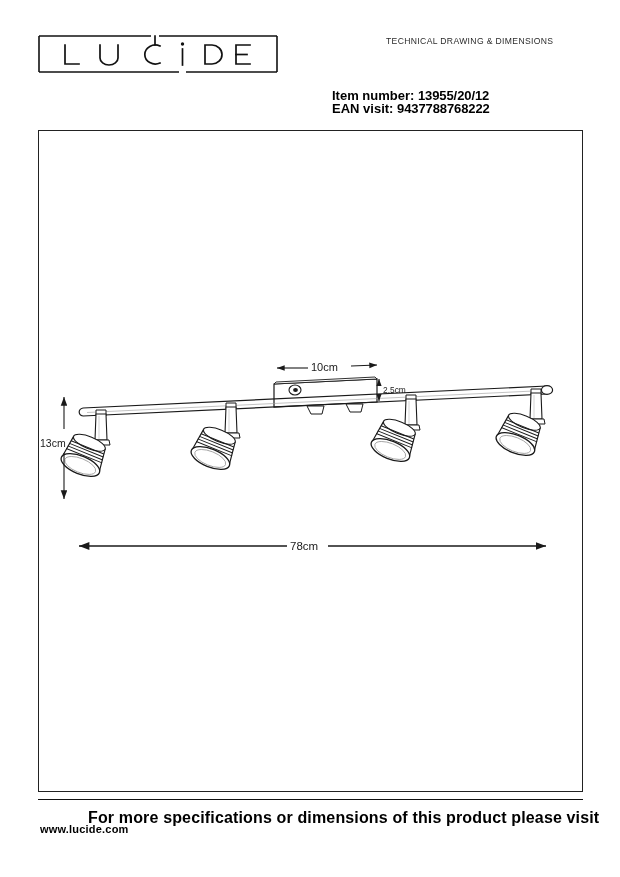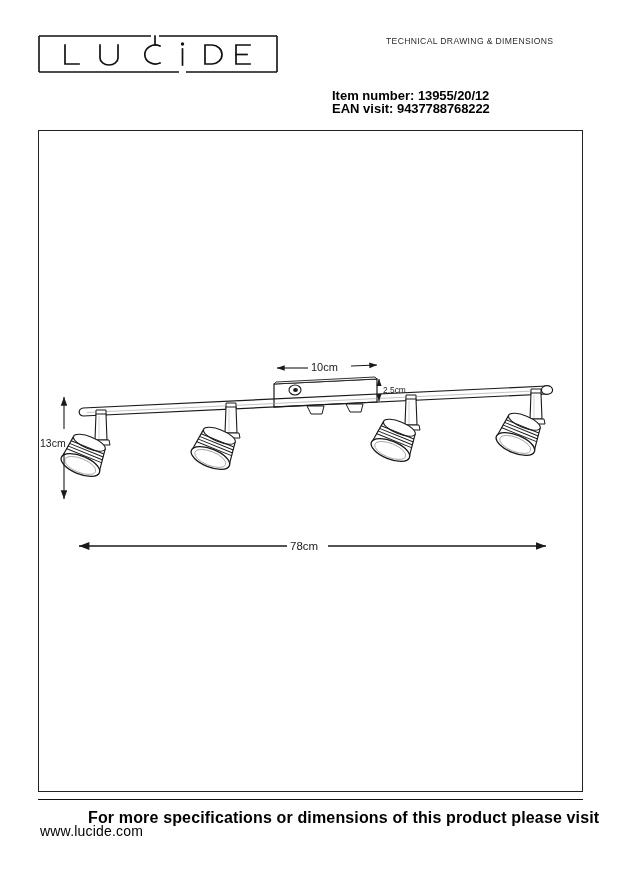--- a/index.html
+++ b/index.html
@@ -92,22 +92,22 @@
     left: 40px; top: 14px;
     font-size: 16px;
     font-weight: bold;
     letter-spacing: 0.15px;
     white-space: nowrap;
     margin-left: 48px;
   }
   .footer-line2 {
     position: absolute;
     left: 40px; top: 28px;
-    font-size: 14px;
-    font-weight: normal;
+    font-size: 11px;
+    font-weight: bold;
     letter-spacing: 0.2px;
     white-space: nowrap;
   }
 
   .dim-text {
     font-family: "Liberation Sans", sans-serif;
     fill: #1a1a1a;
   }
 </style>
 </head>

